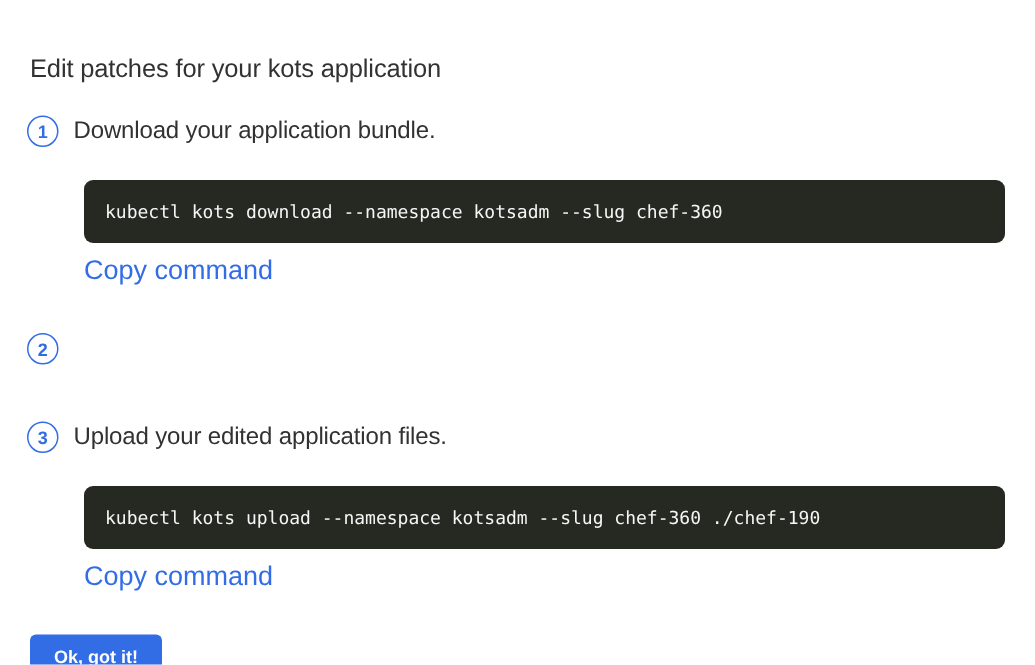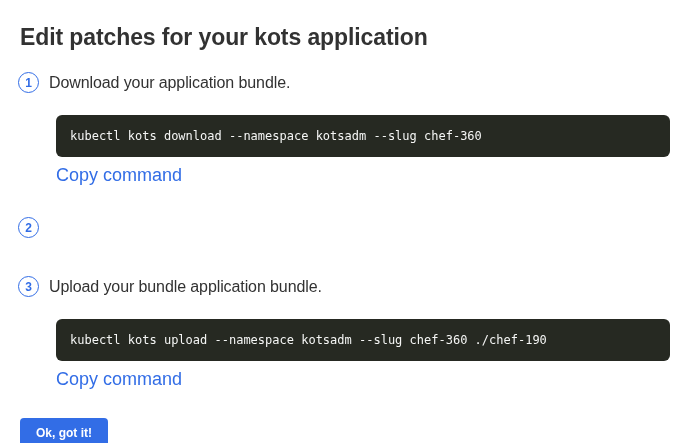--- a/index.html
+++ b/index.html
@@ -19,23 +19,23 @@
   }
   body {
     width: 690px;
     height: 443px;
     overflow: hidden;
   }
   .modal {
     padding: 24px 20px 0 18px;
   }
   .page-title {
-    margin: 0 0 0 2px;
-    font-size: 23px;
-    font-weight: bold;
+    margin: 12px 0 0 2px;
+    font-size: 17px;
+    font-weight: normal;
     color: var(--heading);
     letter-spacing: -0.1px;
   }
   .step {
     margin-top: 0;
   }
   .step-header {
     display: flex;
     align-items: center;
     margin-top: 0;
@@ -121,21 +121,21 @@
 
   <div class="step step-2">
     <div class="step-header">
       <span class="step-num">2</span>
     </div>
   </div>
 
   <div class="step step-3">
     <div class="step-header">
       <span class="step-num">3</span>
-      <h2 class="step-heading">Upload your bundle application bundle.</h2>
+      <h2 class="step-heading">Upload your edited application files.</h2>
     </div>
     <div class="step-body">
       <pre class="code-block">kubectl kots upload --namespace kotsadm --slug chef-360 ./chef-190</pre>
       <a class="copy-link">Copy command</a>
     </div>
   </div>
 
   <button class="ok-button">Ok, got it!</button>
 
 </div>

